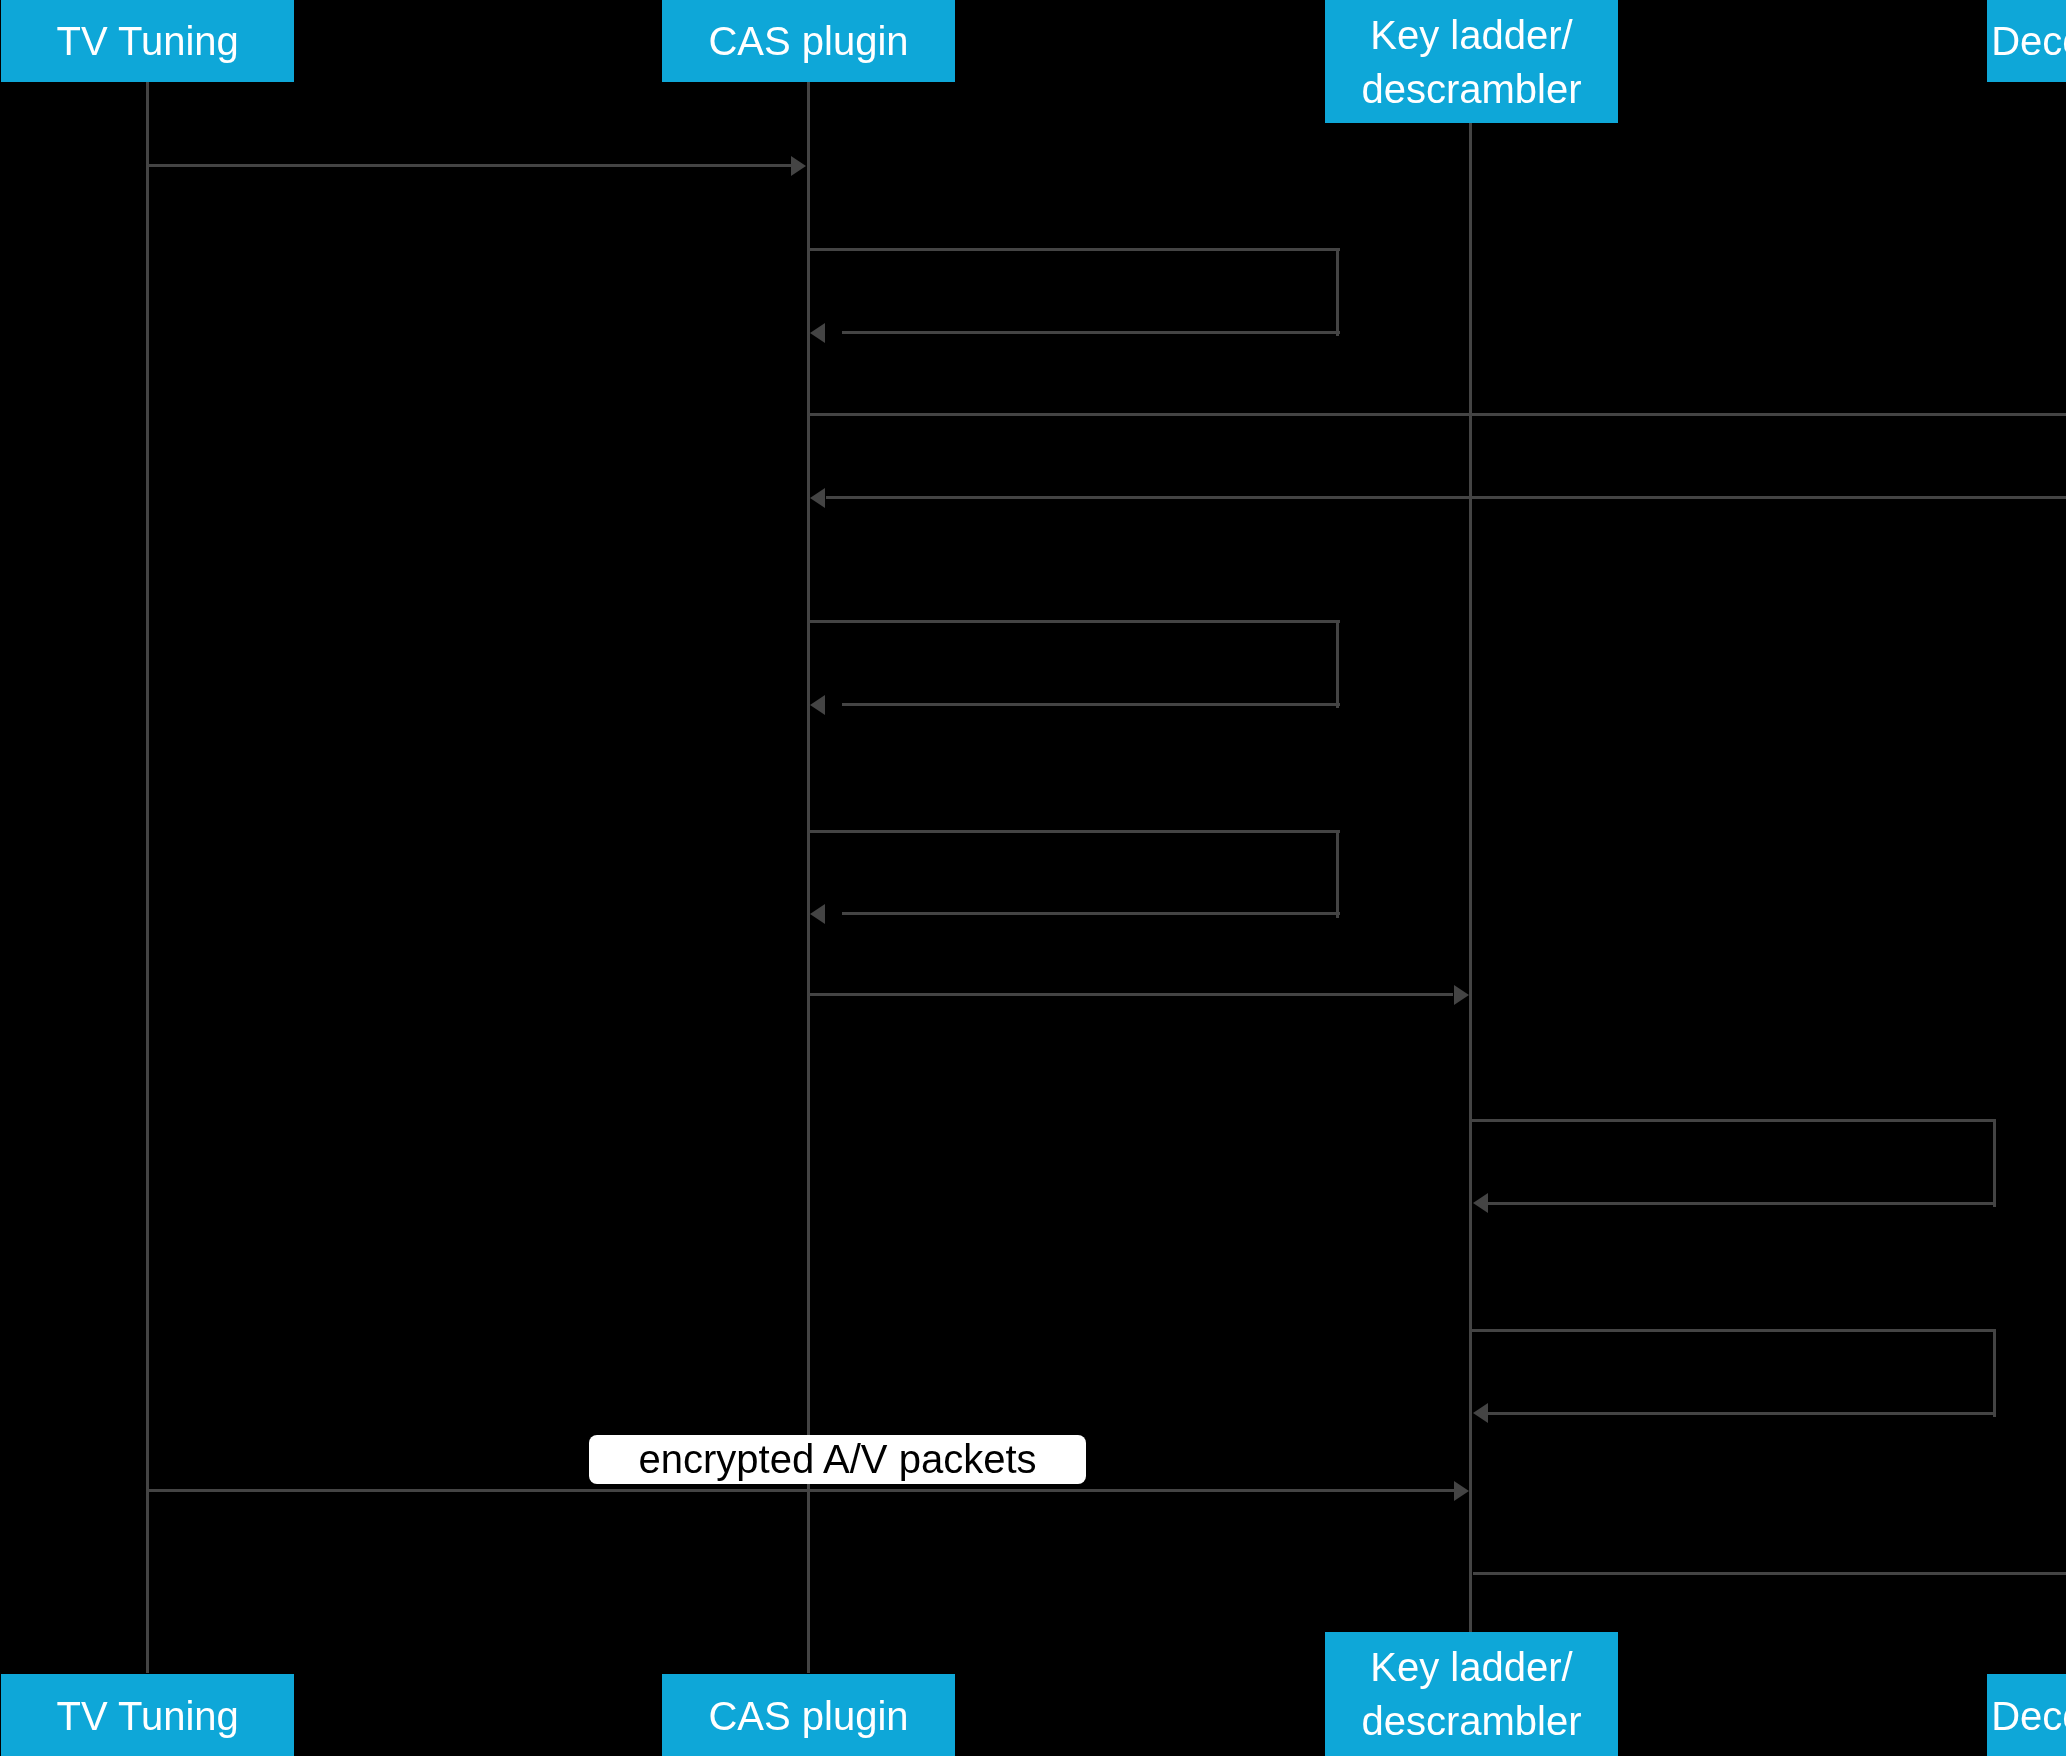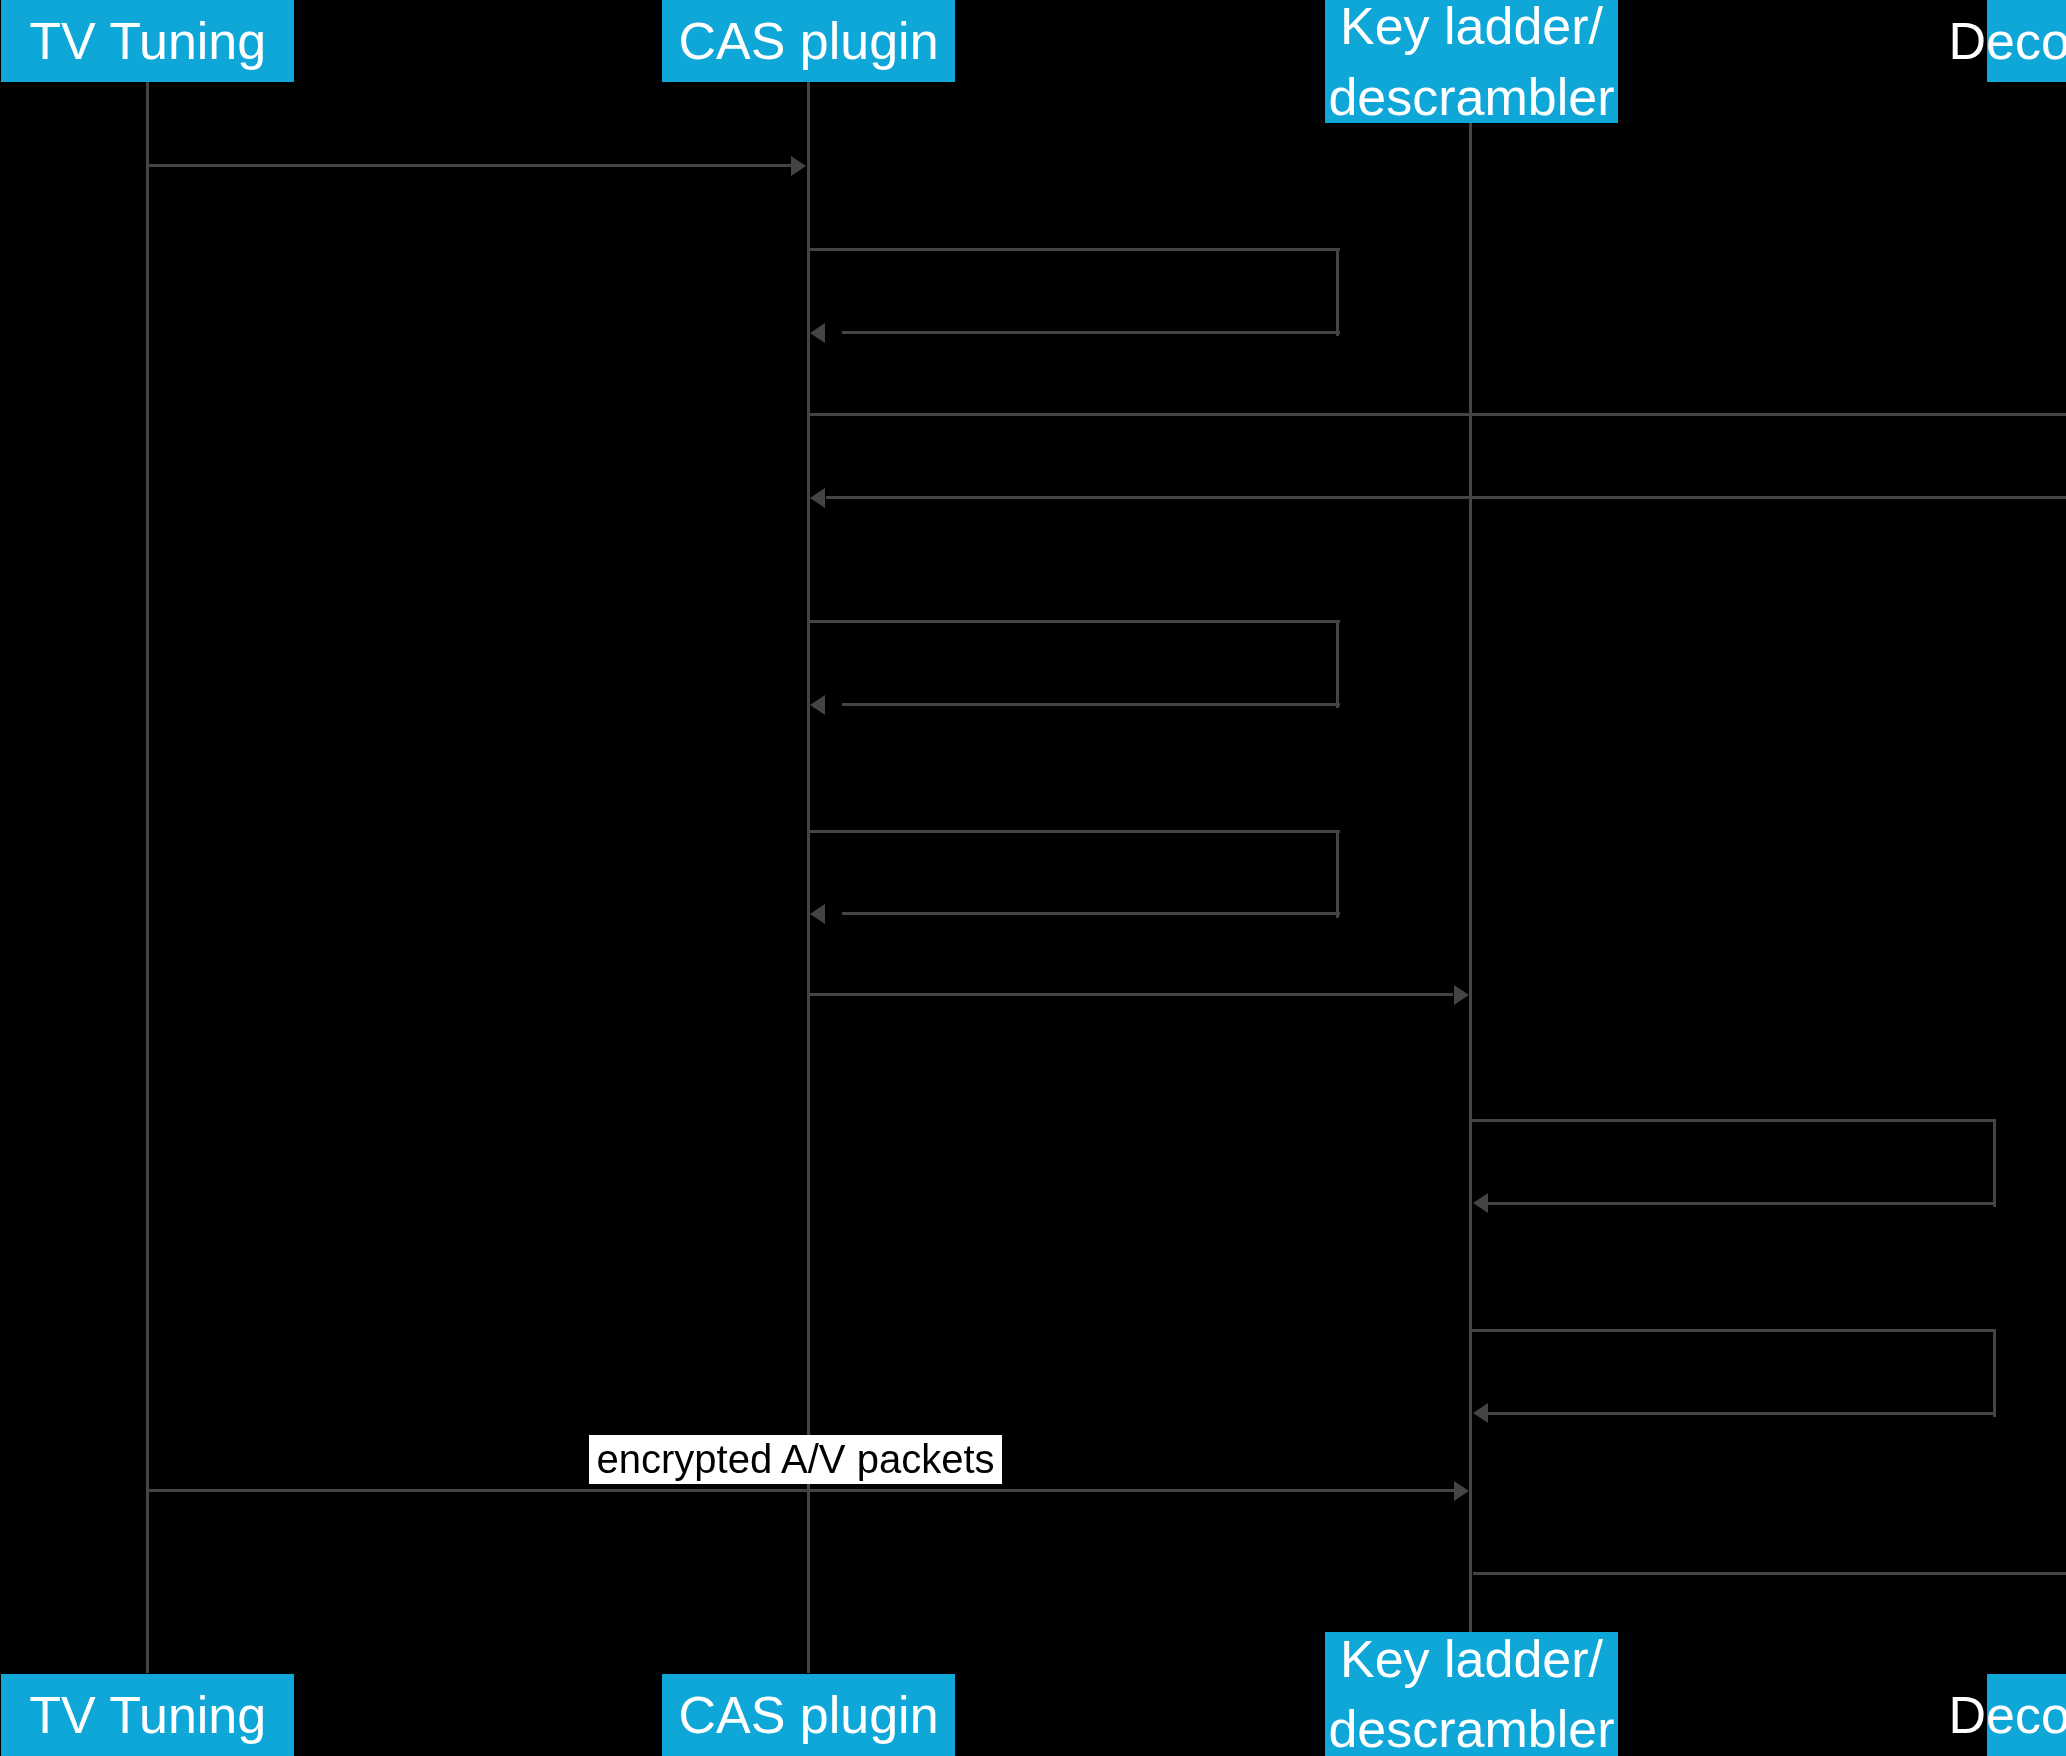--- a/index.html
+++ b/index.html
@@ -17,21 +17,21 @@
     background:var(--background);
     font-family:"Liberation Sans", sans-serif;
     overflow:hidden;
   }
   .actor{
     position:absolute;
     background:var(--actor_fill);
     color:var(--actor_text);
     display:flex;flex-direction:column;
     align-items:center;justify-content:center;
-    font-size:52px;line-height:1.35;
+    font-size:40px;line-height:1.35;
     text-align:center;
     white-space:nowrap;
   }
   .lifeline{position:absolute;width:3.3px;background:var(--line);}
   .hline{position:absolute;height:3.3px;background:var(--line);}
   .vline{position:absolute;width:3.3px;background:var(--line);}
   .head-r{
     position:absolute;width:0;height:0;
     border-top:10px solid transparent;
     border-bottom:10px solid transparent;
@@ -124,21 +124,21 @@
   </div>
 
   <div>
     <div class="hline" style="left:1471px;top:1329px;width:525px;"></div>
     <div class="vline" style="left:1993px;top:1329px;height:88px;"></div>
     <div class="hline" style="left:1488px;top:1412px;width:507px;"></div>
     <div class="head-l" style="left:1473px;top:1403px;"></div>
   </div>
 
   <div>
-    <div class="msg-label" style="left:589px;top:1435px;width:413px;height:49px;">
+    <div class="msg-label" style="left:589px;top:1435px;width:497px;height:49px;border-radius:8px;">
       <span>encrypted A/V packets</span>
     </div>
     <div class="hline" style="left:148px;top:1489px;width:1306px;"></div>
     <div class="head-r" style="left:1454px;top:1481px;"></div>
   </div>
 
   <div>
     <div class="hline" style="left:1473px;top:1572px;width:643px;"></div>
 
   </div>

